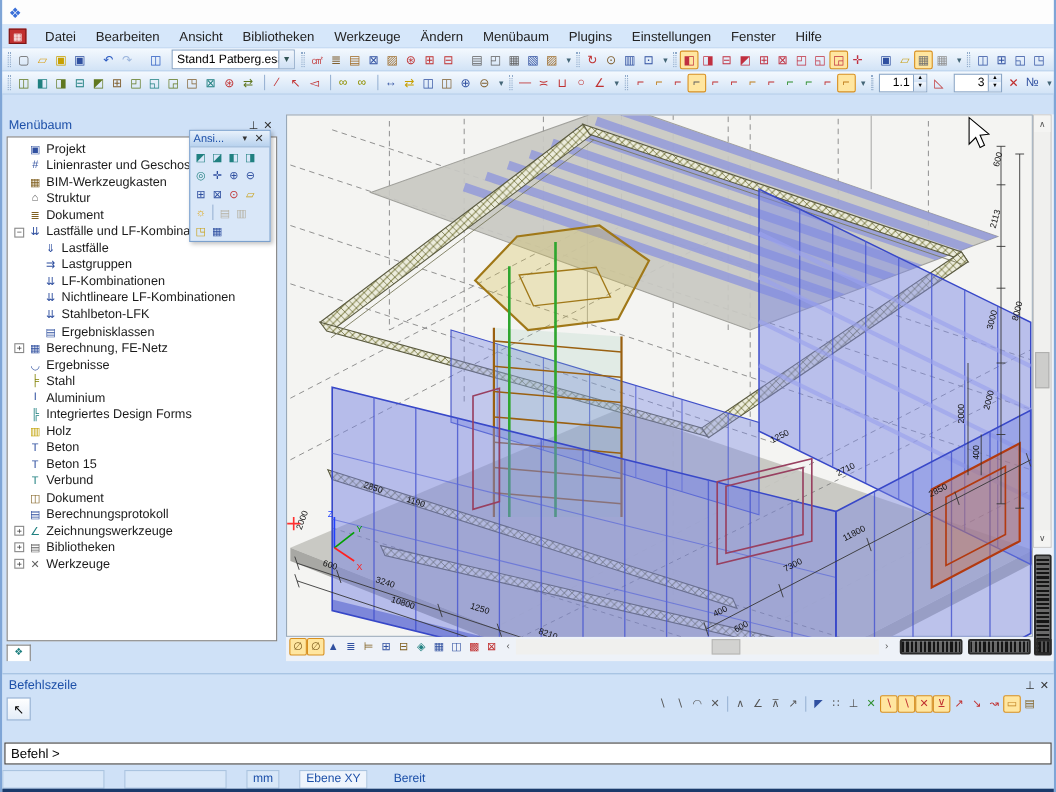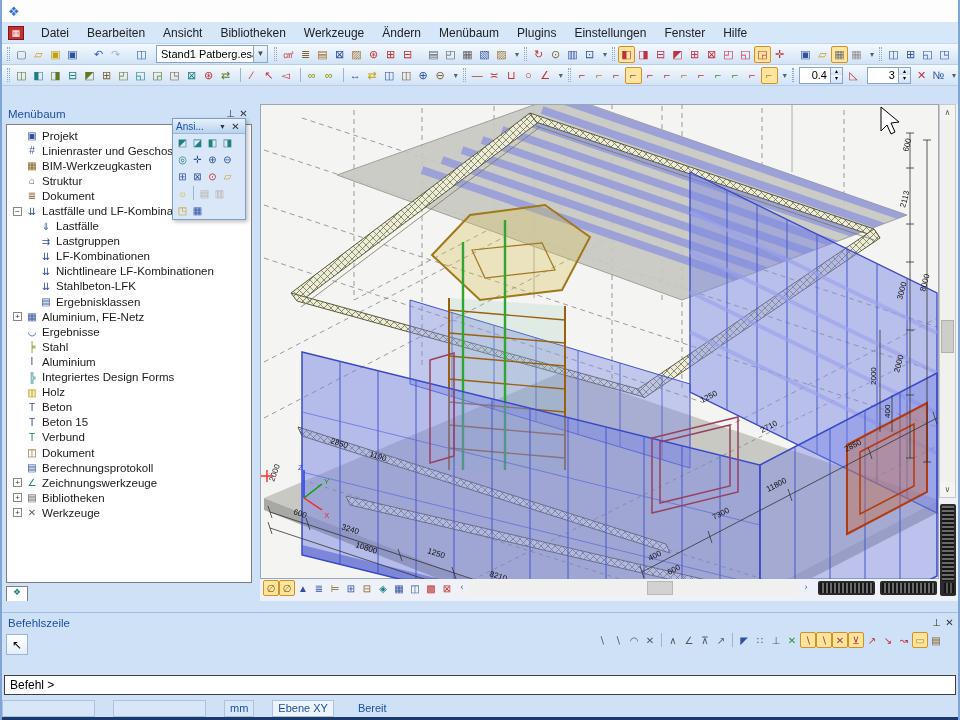--- a/index.html
+++ b/index.html
@@ -399,21 +399,21 @@
         <span class="tbtn">
           <span class="g" style="color: rgb(192, 48, 48);">⌐</span>
         </span>
         <span class="tbtn on">
           <span class="g" style="color: rgb(192, 128, 32);">⌐</span>
         </span>
       </span>
     <span class="ovf">▾</span>
     <span class="grip"></span>
     <span class="spin">
-        <span class="sval">0.4</span>
+        <span class="sval">1.1</span>
         <span class="sarr">
           <span>▴</span>
           <span>▾</span>
         </span>
       </span>
     <span class="tgrp">
         <span class="tbtn">
           <span class="g" style="color: rgb(192, 48, 48);">◺</span>
         </span>
       </span>
@@ -501,21 +501,21 @@
             <span class="tlabel">Stahlbeton-LFK</span>
           </div>
           <div class="titem" style="padding-left: 18px;">
             <span class="texp"></span>
             <span class="tico g" style="color: rgb(48, 80, 160);">▤</span>
             <span class="tlabel">Ergebnisklassen</span>
           </div>
           <div class="titem" style="padding-left: 4px;">
             <span class="texp box">+</span>
             <span class="tico g" style="color: rgb(48, 80, 160);">▦</span>
-            <span class="tlabel">Aluminium, FE-Netz</span>
+            <span class="tlabel">Berechnung, FE-Netz</span>
           </div>
           <div class="titem" style="padding-left: 4px;">
             <span class="texp"></span>
             <span class="tico g" style="color: rgb(48, 80, 160);">◡</span>
             <span class="tlabel">Ergebnisse</span>
           </div>
           <div class="titem" style="padding-left: 4px;">
             <span class="texp"></span>
             <span class="tico g" style="color: rgb(128, 128, 0);">╞</span>
             <span class="tlabel">Stahl</span>

